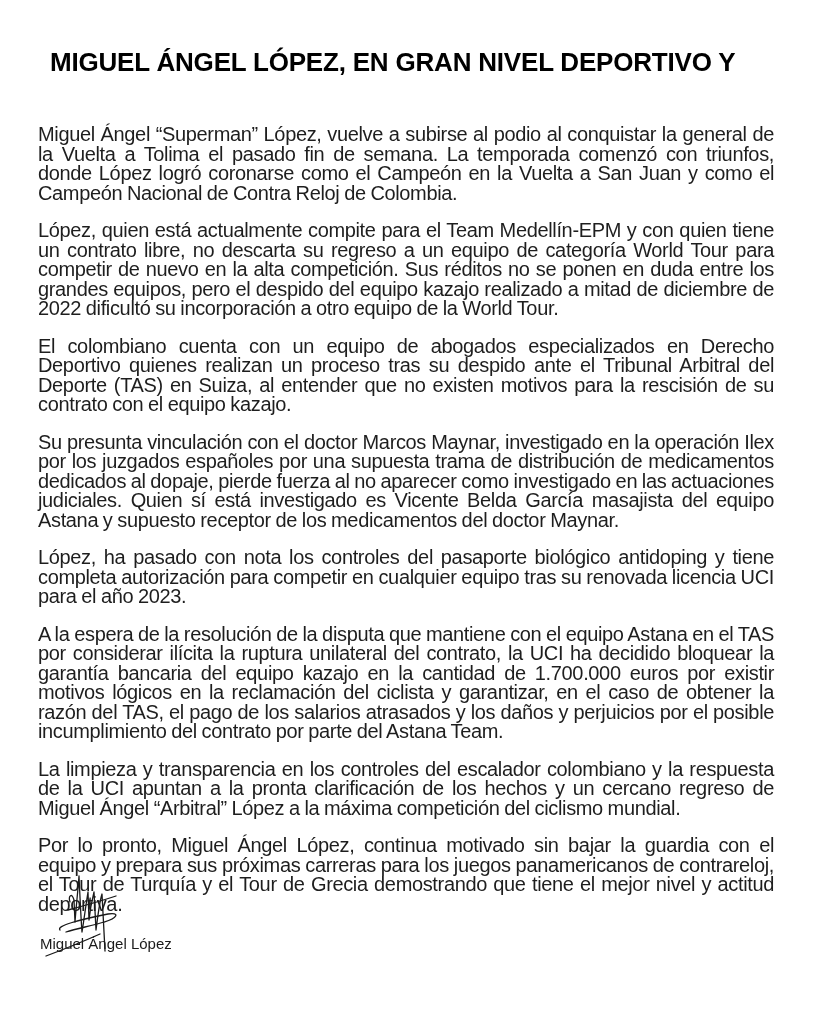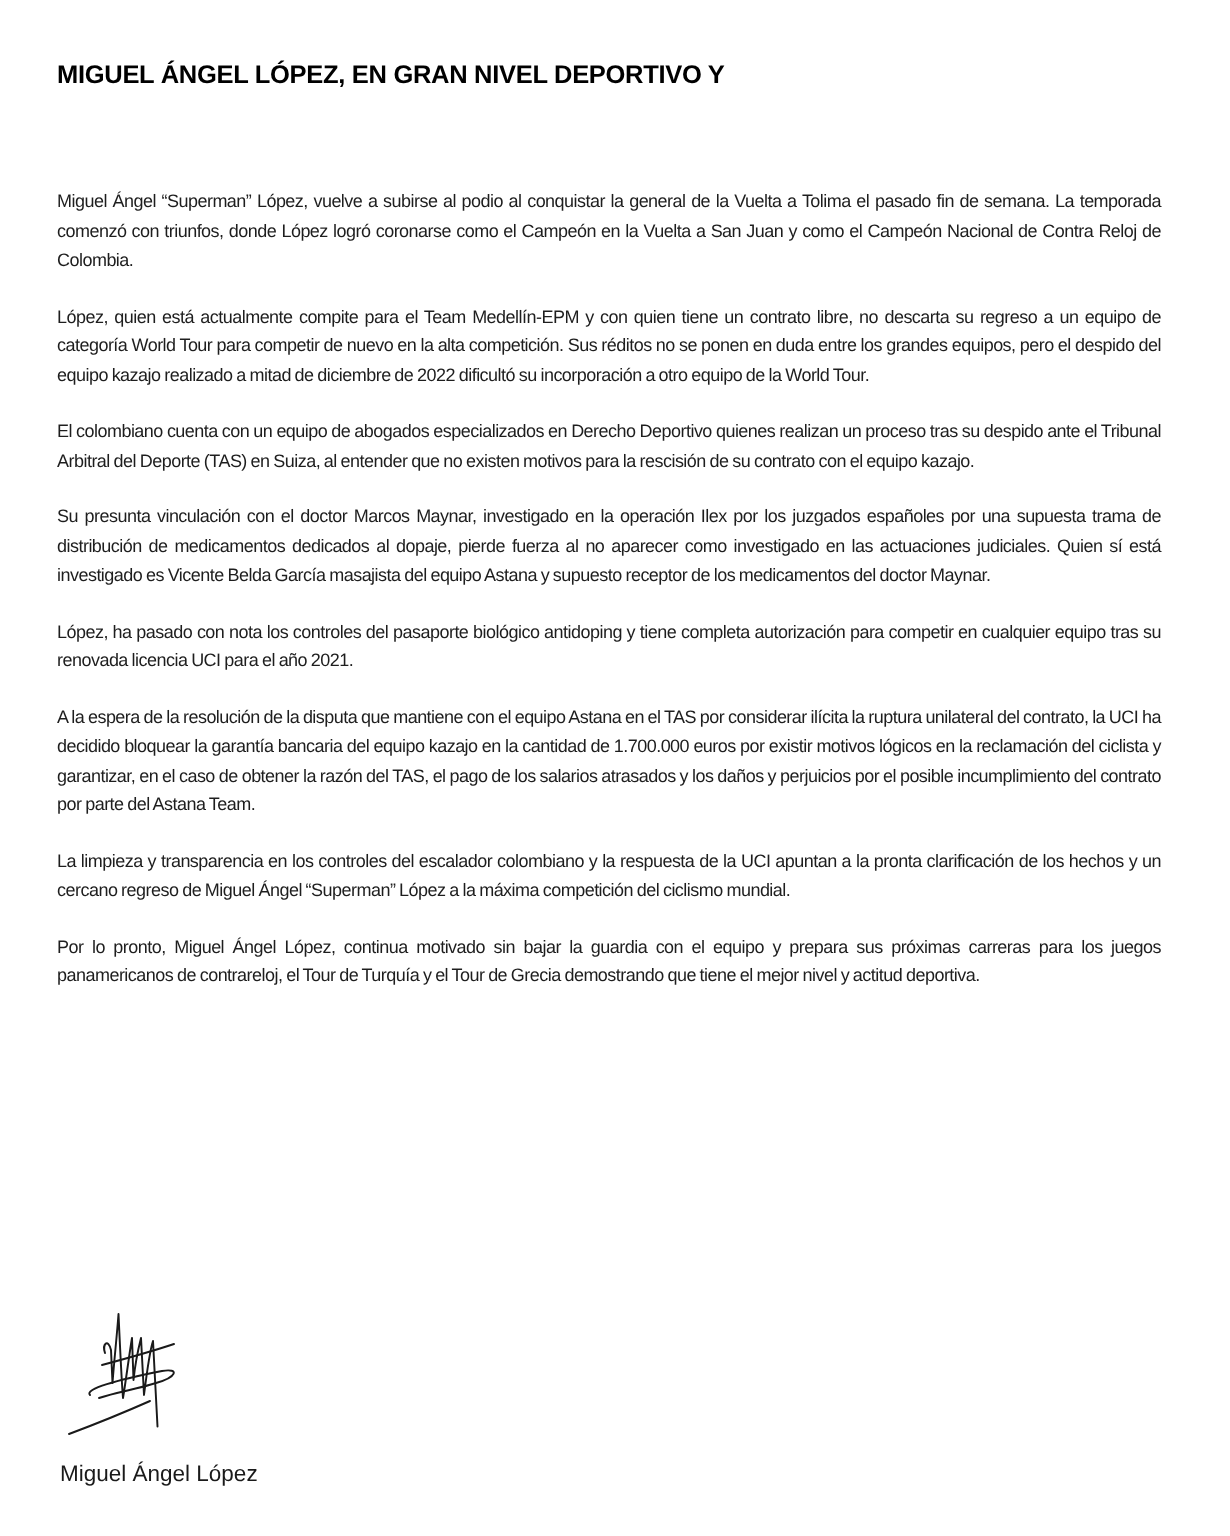--- a/index.html
+++ b/index.html
@@ -18,79 +18,79 @@
       position: absolute;
       left: 0; top: 0;
       width: 820px;
       height: 1024px;
     }
     .title {
       position: absolute;
       left: 38px;
       top: 36px;
       width: 760px;
-      margin: 0;
+      margin: 12px;
       font-family: "Liberation Sans", sans-serif;
       font-weight: bold;
-      font-size: 17px;
+      font-size: 26px;
       line-height: 28px;
       color: #000;
       letter-spacing: -0.2px;
     }
     .title span { display: block; white-space: nowrap; }
     .body {
       position: absolute;
       left: 38px;
       top: 125px;
       width: 736px;
     }
     .para {
       margin: 0 0 18px 0;
       font-family: "Liberation Sans", sans-serif;
-      font-size: 12px;
+      font-size: 20px;
       line-height: 19.5px;
       text-align: justify;
       color: #1e1e1e;
       letter-spacing: -0.35px;
       word-spacing: -0.5px;
     }
     .para.lastp { margin-bottom: 12px; }
     .signature {
       position: absolute;
       left: 38px;
       top: 870px;
       width: 90px;
       height: 95px;
     }
     .signer {
       position: absolute;
       left: 40px;
-      top: 974px;
+      top: 935px;
       font-family: "Liberation Sans", sans-serif;
       font-size: 15px;
       color: #1a1a1a;
       white-space: nowrap;
     }
   </style>
 </head>
 <body>
 
 <div class="page">
   <h1 class="title">
     <span>MIGUEL ÁNGEL LÓPEZ, EN GRAN NIVEL DEPORTIVO Y</span>
   </h1>
 
   <div class="body">
     <p class="para">Miguel Ángel “Superman” López, vuelve a subirse al podio al conquistar la general de la Vuelta a Tolima el pasado fin de semana. La temporada comenzó con triunfos, donde López logró coronarse como el Campeón en la Vuelta a San Juan y como el Campeón Nacional de Contra Reloj de Colombia.</p>
     <p class="para">López, quien está actualmente compite para el Team Medellín-EPM y con quien tiene un contrato libre, no descarta su regreso a un equipo de categoría World Tour para competir de nuevo en la alta competición. Sus réditos no se ponen en duda entre los grandes equipos, pero el despido del equipo kazajo realizado a mitad de diciembre de 2022 dificultó su incorporación a otro equipo de la World Tour.</p>
     <p class="para">El colombiano cuenta con un equipo de abogados especializados en Derecho Deportivo quienes realizan un proceso tras su despido ante el Tribunal Arbitral del Deporte (TAS) en Suiza, al entender que no existen motivos para la rescisión de su contrato con el equipo kazajo.</p>
     <p class="para">Su presunta vinculación con el doctor Marcos Maynar, investigado en la operación Ilex por los juzgados españoles por una supuesta trama de distribución de medicamentos dedicados al dopaje, pierde fuerza al no aparecer como investigado en las actuaciones judiciales. Quien sí está investigado es Vicente Belda García masajista del equipo Astana y supuesto receptor de los medicamentos del doctor Maynar.</p>
-    <p class="para">López, ha pasado con nota los controles del pasaporte biológico antidoping y tiene completa autorización para competir en cualquier equipo tras su renovada licencia UCI para el año 2021.</p>
+    <p class="para">López, ha pasado con nota los controles del pasaporte biológico antidoping y tiene completa autorización para competir en cualquier equipo tras su renovada licencia UCI para el año 2023.</p>
     <p class="para">A la espera de la resolución de la disputa que mantiene con el equipo Astana en el TAS por considerar ilícita la ruptura unilateral del contrato, la UCI ha decidido bloquear la garantía bancaria del equipo kazajo en la cantidad de 1.700.000 euros por existir motivos lógicos en la reclamación del ciclista y garantizar, en el caso de obtener la razón del TAS, el pago de los salarios atrasados y los daños y perjuicios por el posible incumplimiento del contrato por parte del Astana Team.</p>
-    <p class="para">La limpieza y transparencia en los controles del escalador colombiano y la respuesta de la UCI apuntan a la pronta clarificación de los hechos y un cercano regreso de Miguel Ángel “Superman” López a la máxima competición del ciclismo mundial.</p>
+    <p class="para">La limpieza y transparencia en los controles del escalador colombiano y la respuesta de la UCI apuntan a la pronta clarificación de los hechos y un cercano regreso de Miguel Ángel “Arbitral” López a la máxima competición del ciclismo mundial.</p>
     <p class="para lastp">Por lo pronto, Miguel Ángel López, continua motivado sin bajar la guardia con el equipo y prepara sus próximas carreras para los juegos panamericanos de contrareloj, el Tour de Turquía y el Tour de Grecia demostrando que tiene el mejor nivel y actitud deportiva.</p>
   </div>
 
   <svg class="signature" viewBox="0 0 90 95">
     <g fill="none" stroke="#1a1a1a" stroke-width="1.3" stroke-linecap="round" stroke-linejoin="round">
 
       <path d="M32,32 C30,26 34,22 36,30 L37,52 C38,38 40,20 41,6 C42,28 43,50 44,62 C46,50 48,34 50,22 L51,50 C52,40 54,30 56,22 L58,60 C60,44 62,30 64,24 L67,81"></path>
 
       <path d="M30,40 C45,36 60,32 78,26"></path>
       <path d="M22,60 C18,56 40,50 70,44 C82,42 80,48 66,52 C54,56 40,58 28,62"></path>

